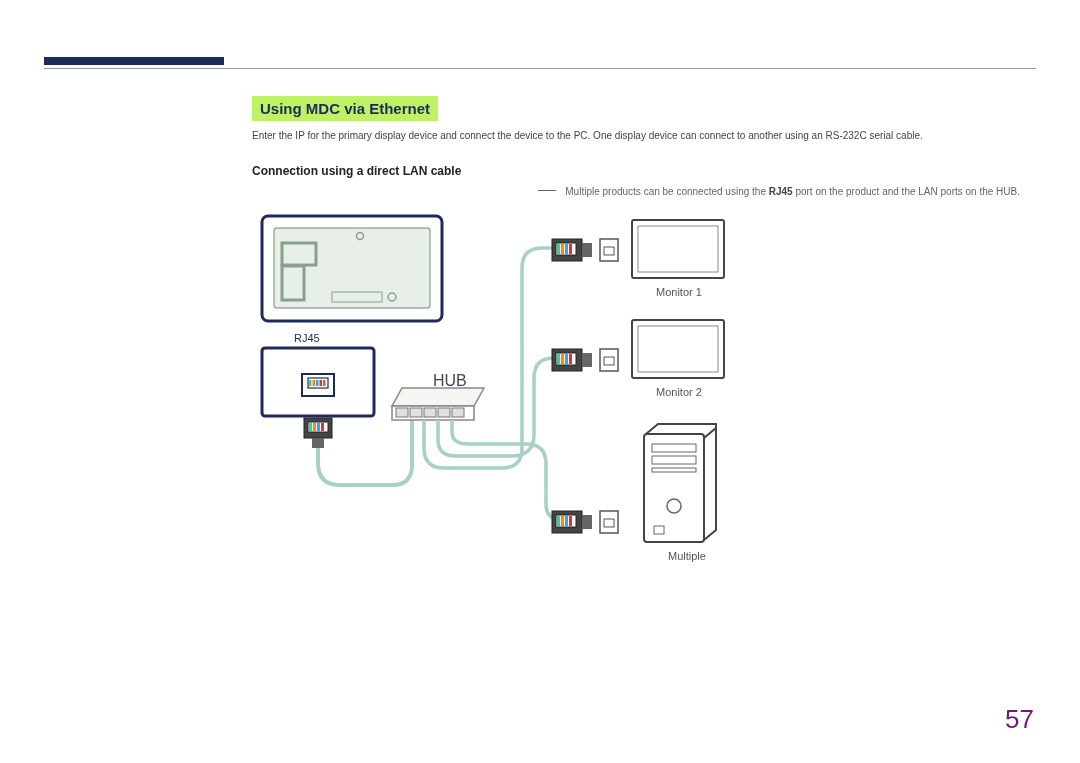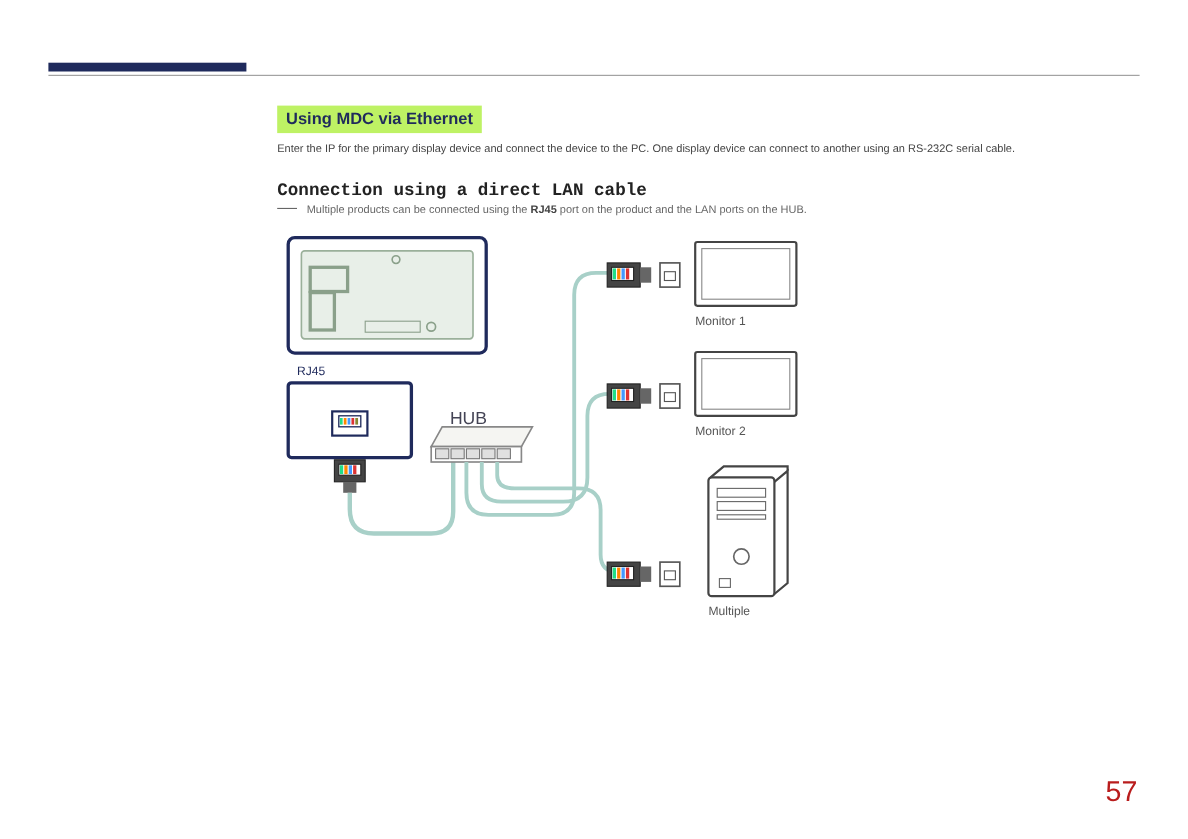--- a/index.html
+++ b/index.html
@@ -42,32 +42,32 @@
     left: 252px;
     right: 60px;
     font-size: 10px;
     color: #444;
     line-height: 1.5;
   }
   .sub-title {
     position: absolute;
     top: 164px;
     left: 252px;
-    font-size: 16px;
+    font-size: 12px;
     font-weight: bold;
     color: #222;
-    font-family: Liberation Mono, monospace;
   }
   .note-line {
     position: absolute;
     top: 186px;
     left: 252px;
     right: 60px;
     font-size: 10px;
     color: #666;
+    text-align: right;
   }
   .note-dash {
     display: inline-block;
     width: 18px;
     border-top: 1px solid #666;
     vertical-align: middle;
     margin-right: 6px;
     position: relative;
     top: -2px;
   }
@@ -77,29 +77,30 @@
     top: 208px;
     left: 252px;
     width: 500px;
     height: 380px;
   }
   .diagram-area svg { position: absolute; top: 0; left: 0; }
   .label {
     position: absolute;
     font-size: 11px;
     color: #555;
+    margin-left: 24px;
   }
   .label-rj45 { color: #1f2a5c; font-size: 11px; }
   .label-hub { color: #445; font-size: 16px; }
   .page-number {
     position: absolute;
     bottom: 28px;
     right: 46px;
     font-size: 26px;
-    color: #b91c1c;
+    color: #701a75;
     font-weight: 300;
     margin-top: 48px;
   }
 </style>
 </head>
 <body>
 
 <div class="top-bar"></div>
 <div class="top-rule"></div>
 

